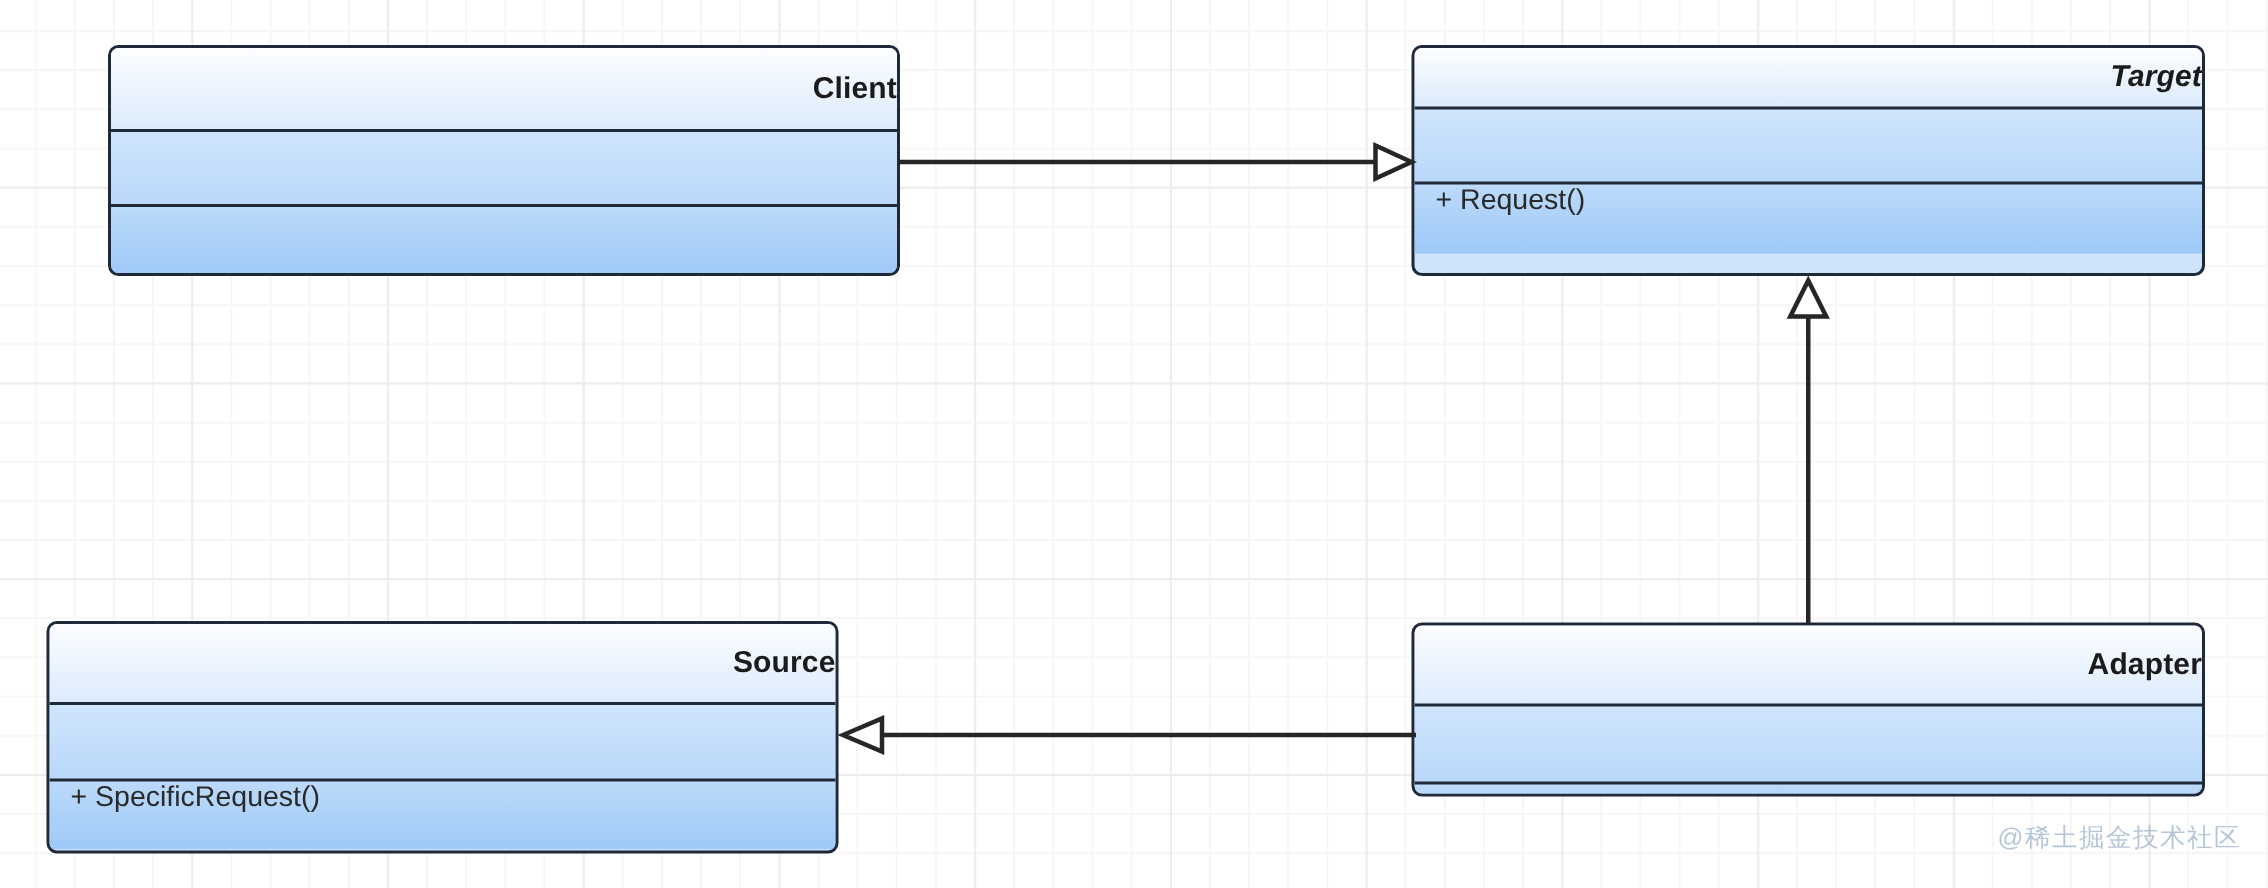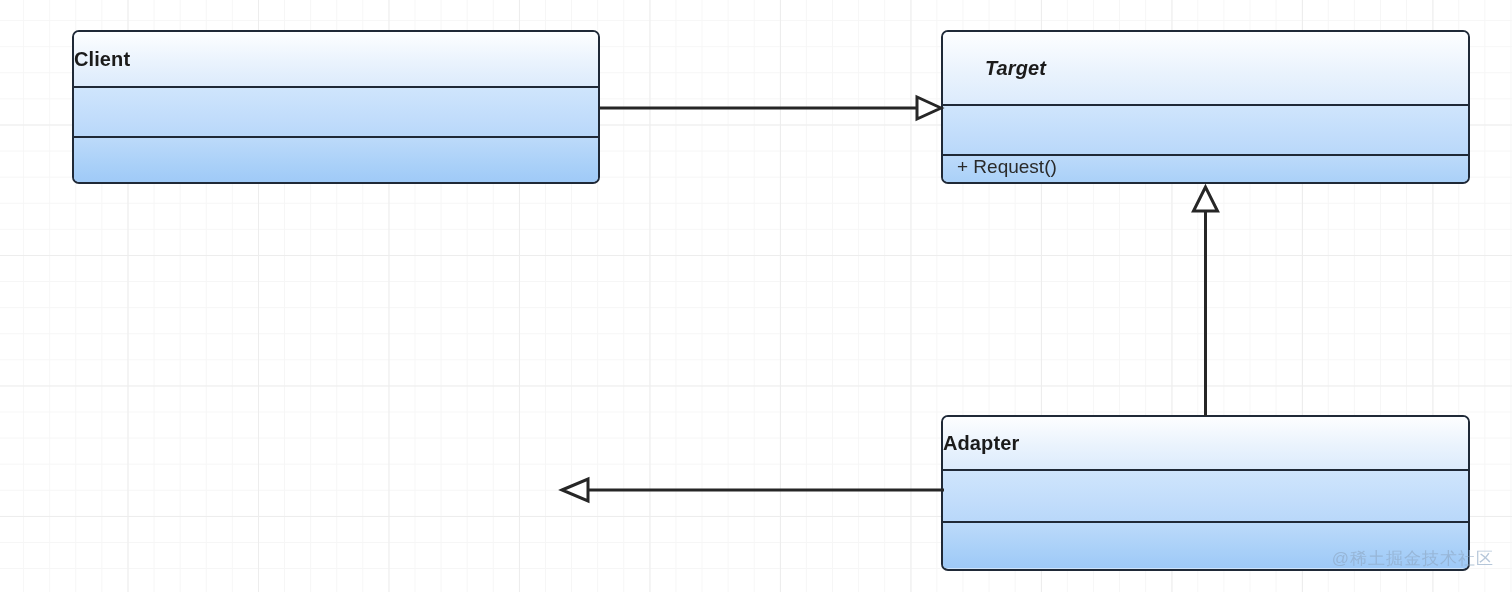--- a/index.html
+++ b/index.html
@@ -46,21 +46,21 @@
     position: relative;
     width: 100%;
   }
   .compartment + .compartment {
     border-top: 2.5px solid #1f2937;
   }
   .comp-title {
     background: linear-gradient(to bottom, #fdfeff 0%, #eaf3fd 55%, #dcebfc 100%);
     display: flex;
     align-items: center;
-    justify-content: flex-start;
+    justify-content: flex-end;
   }
   .comp-attrs {
     background: linear-gradient(to bottom, #cfe5fc 0%, #c2ddfb 60%, #b9d8fa 100%);
   }
   .comp-ops {
     background: linear-gradient(to bottom, #bcdafa 0%, #a9d0f8 60%, #9ec9f7 100%);
     display: flex;
     align-items: flex-start;
   }
   .class-name {
@@ -107,31 +107,40 @@
 
   <div class="uml-class" id="box-client" style="left:72px; top:30px; width:528px; height:154px;">
     <div class="compartment comp-title" style="height:54px;">
       <span class="class-name">Client</span>
     </div>
     <div class="compartment comp-attrs" style="height:50px;"></div>
     <div class="compartment comp-ops" style="height:47.5px;"></div>
   </div>
 
   <div class="uml-class" id="box-target" style="left:941px; top:30px; width:529px; height:154px;">
-    <div class="compartment comp-title" style="height:72px;padding-left:42px;">
+    <div class="compartment comp-title" style="height:39px;padding-left:42px;">
       <span class="class-name abstract">Target</span>
     </div>
     <div class="compartment comp-attrs" style="height:50px;"></div>
     <div class="compartment comp-ops" style="height:47.5px;">
       <span class="member">+ Request()</span>
     </div>
   </div>
 
+  <div class="uml-class" id="box-source" style="left:31px; top:414px; width:528px; height:155px;">
+    <div class="compartment comp-title" style="height:52px;">
+      <span class="class-name">Source</span>
+    </div>
+    <div class="compartment comp-attrs" style="height:51px;"></div>
+    <div class="compartment comp-ops" style="height:47px;">
+      <span class="member">+ SpecificRequest()</span>
+    </div>
+  </div>
 
-  <div class="uml-class" id="box-adapter" style="left:941px; top:415px; width:529px; height:156px;">
+  <div class="uml-class" id="box-adapter" style="left:941px; top:415px; width:529px; height:116px;">
     <div class="compartment comp-title" style="height:52px;">
       <span class="class-name">Adapter</span>
     </div>
     <div class="compartment comp-attrs" style="height:52px;"></div>
     <div class="compartment comp-ops" style="height:47px;"></div>
   </div>
 
   <div class="connector" style="left:599px; top:92px; width:345px; height:32px;">
     <svg width="345" height="32" viewBox="0 0 345 32">
       <line x1="0" y1="16" x2="322" y2="16" stroke="#262626" stroke-width="3"></line>

